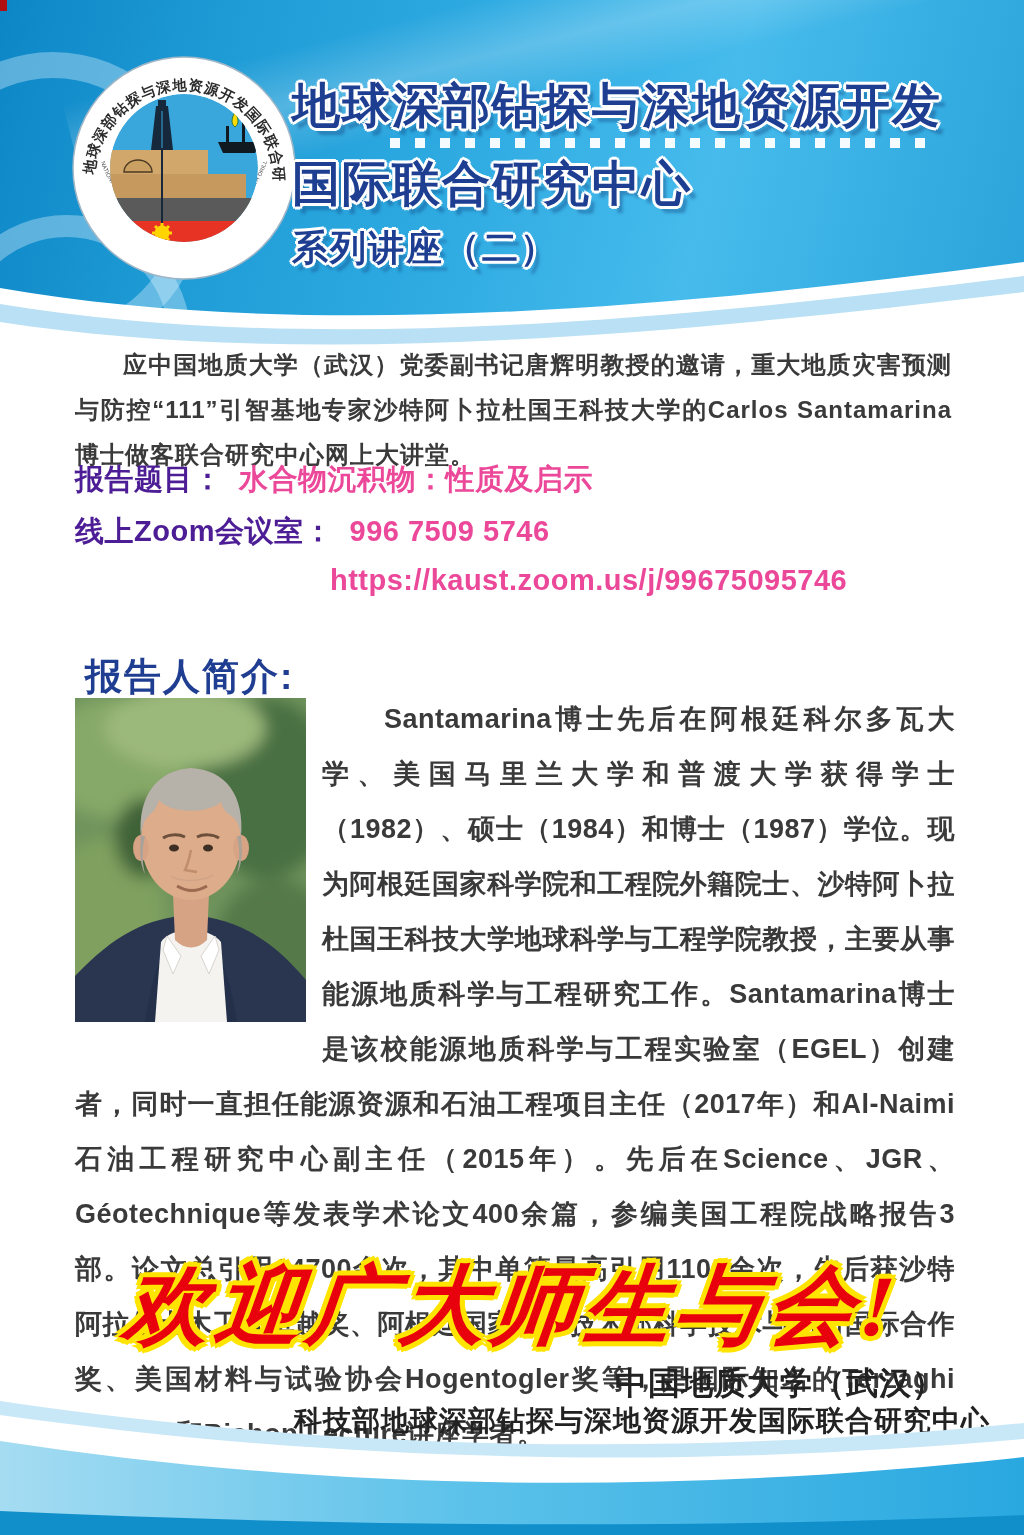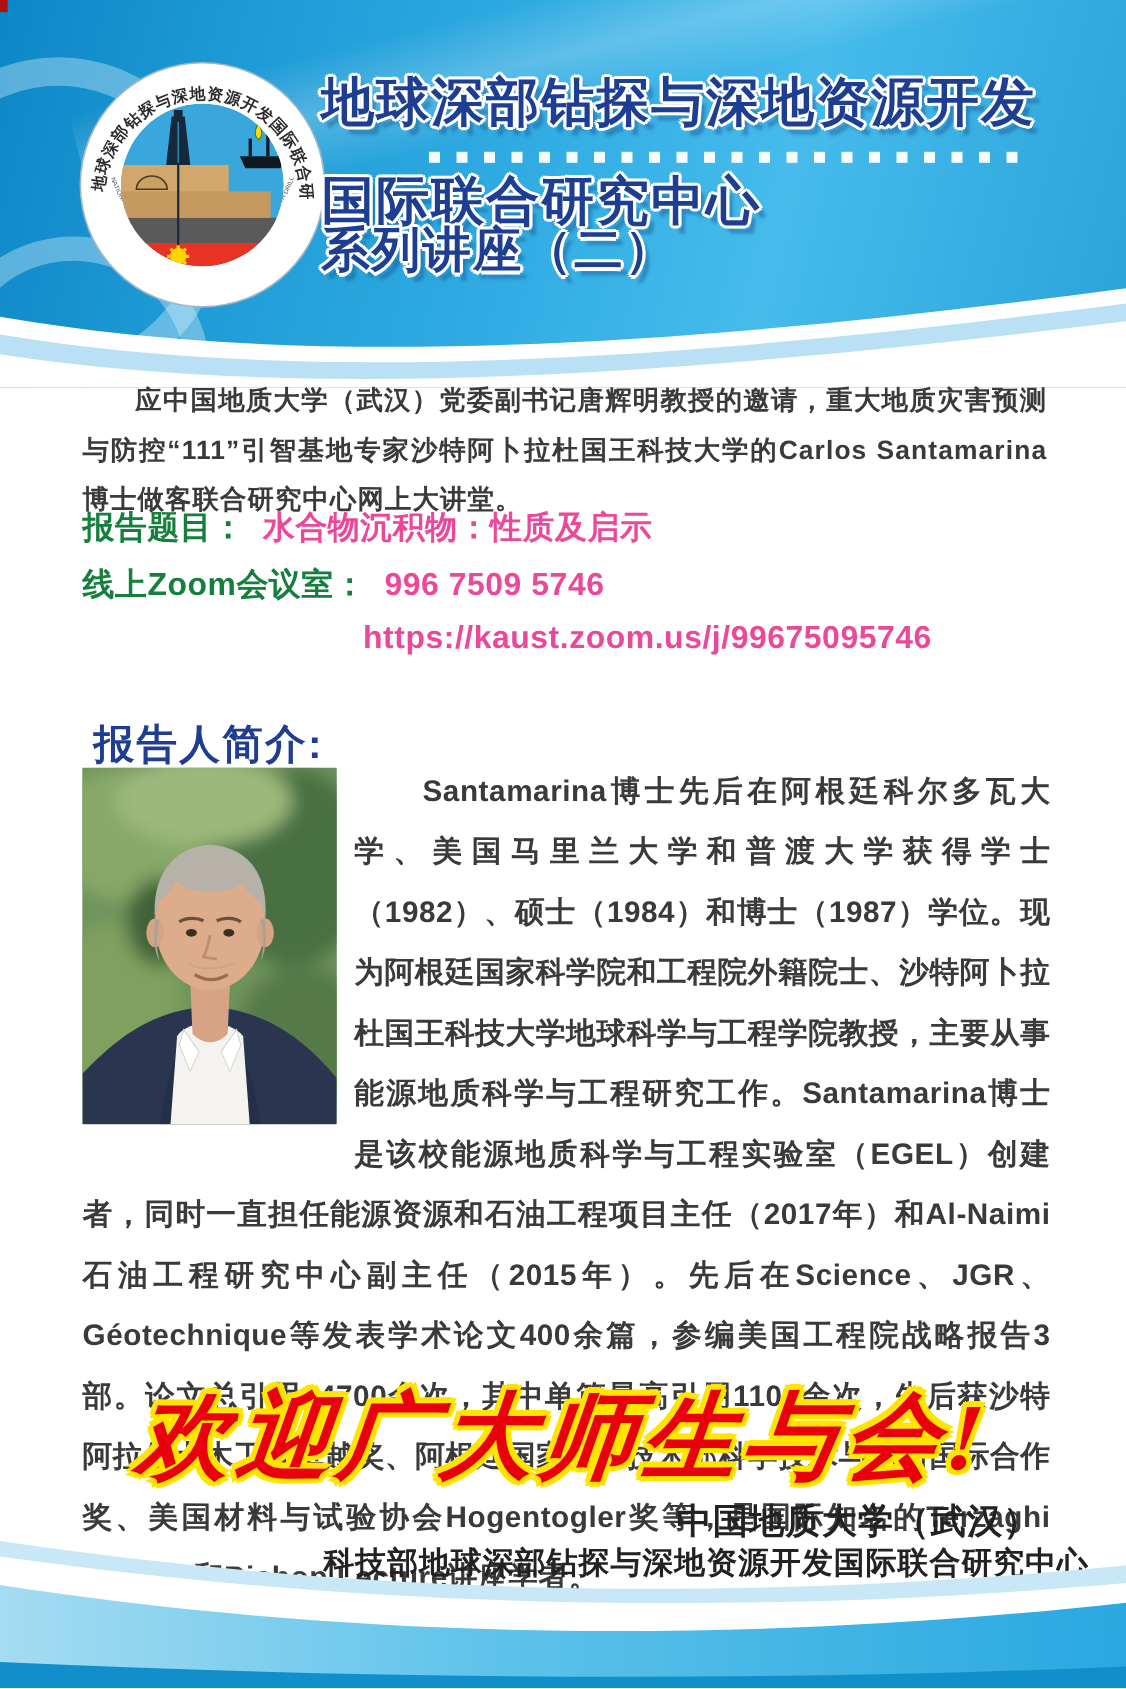--- a/index.html
+++ b/index.html
@@ -23,32 +23,32 @@
   .hdr-curves{position:absolute;left:0;bottom:0;width:1024px;height:100px;}
   .corner-mark{position:absolute;left:0;top:0;width:7px;height:11px;background:#b01010;}
 
   .logo{position:absolute;left:72px;top:56px;width:224px;height:224px;}
 
   .title-block{position:absolute;left:292px;top:66px;width:700px;}
   .title-line{font-weight:bold;color:#1e3e92;letter-spacing:2px;line-height:1;
     text-shadow:-2px -2px 0 #fff,2px -2px 0 #fff,-2px 2px 0 #fff,2px 2px 0 #fff,
       -3px 0 0 #fff,3px 0 0 #fff,0 -3px 0 #fff,0 3px 0 #fff,
       6px 7px 3px rgba(15,60,120,.38);}
-  .t1{position:absolute;left:0;top:4px;font-size:48px;}
+  .t1{position:absolute;left:0;top:16px;font-size:48px;}
   .t2{position:absolute;left:0;top:78px;font-size:48px;margin-top:16px;}
-  .t3{position:absolute;left:0;top:140px;font-size:44px;}
+  .t3{position:absolute;left:0;top:164px;font-size:36px;}
   .dash-row{position:absolute;left:98px;top:72px;width:560px;display:flex;gap:15px;}
   .dash-row i{display:block;width:10px;height:10px;background:rgba(255,255,255,.95);}
 
   
   .intro{position:absolute;left:75px;top:318px;width:877px;font-size:24px;font-weight:bold;
     color:#3a3a3a;line-height:45px;text-align:justify;text-indent:2em;letter-spacing:1px;}
   .details{position:absolute;left:75px;top:460px;width:900px;}
   .drow{height:52px;font-size:29px;font-weight:bold;letter-spacing:.5px;white-space:nowrap;}
-  .dlabel{color:#15803d;}
+  .dlabel{color:#4c1d95;}
   .dvalue{color:#ec4899;margin-left:8px;}
   .drow.url{padding-left:247px;}
 
   .speaker-heading{position:absolute;left:85px;top:652px;font-size:37px;font-weight:bold;
     color:#1f3e92;letter-spacing:2px;}
 
   .bio-wrap{position:absolute;left:75px;top:692px;width:880px;}
   .photo{float:left;width:231px;height:324px;margin:6px 16px 10px 0;background:#6a8f5a;}
   .bio{font-size:27px;font-weight:bold;color:#3a3a3a;line-height:55px;text-align:justify;
     text-indent:2.3em;letter-spacing:.5px;margin:0;}

